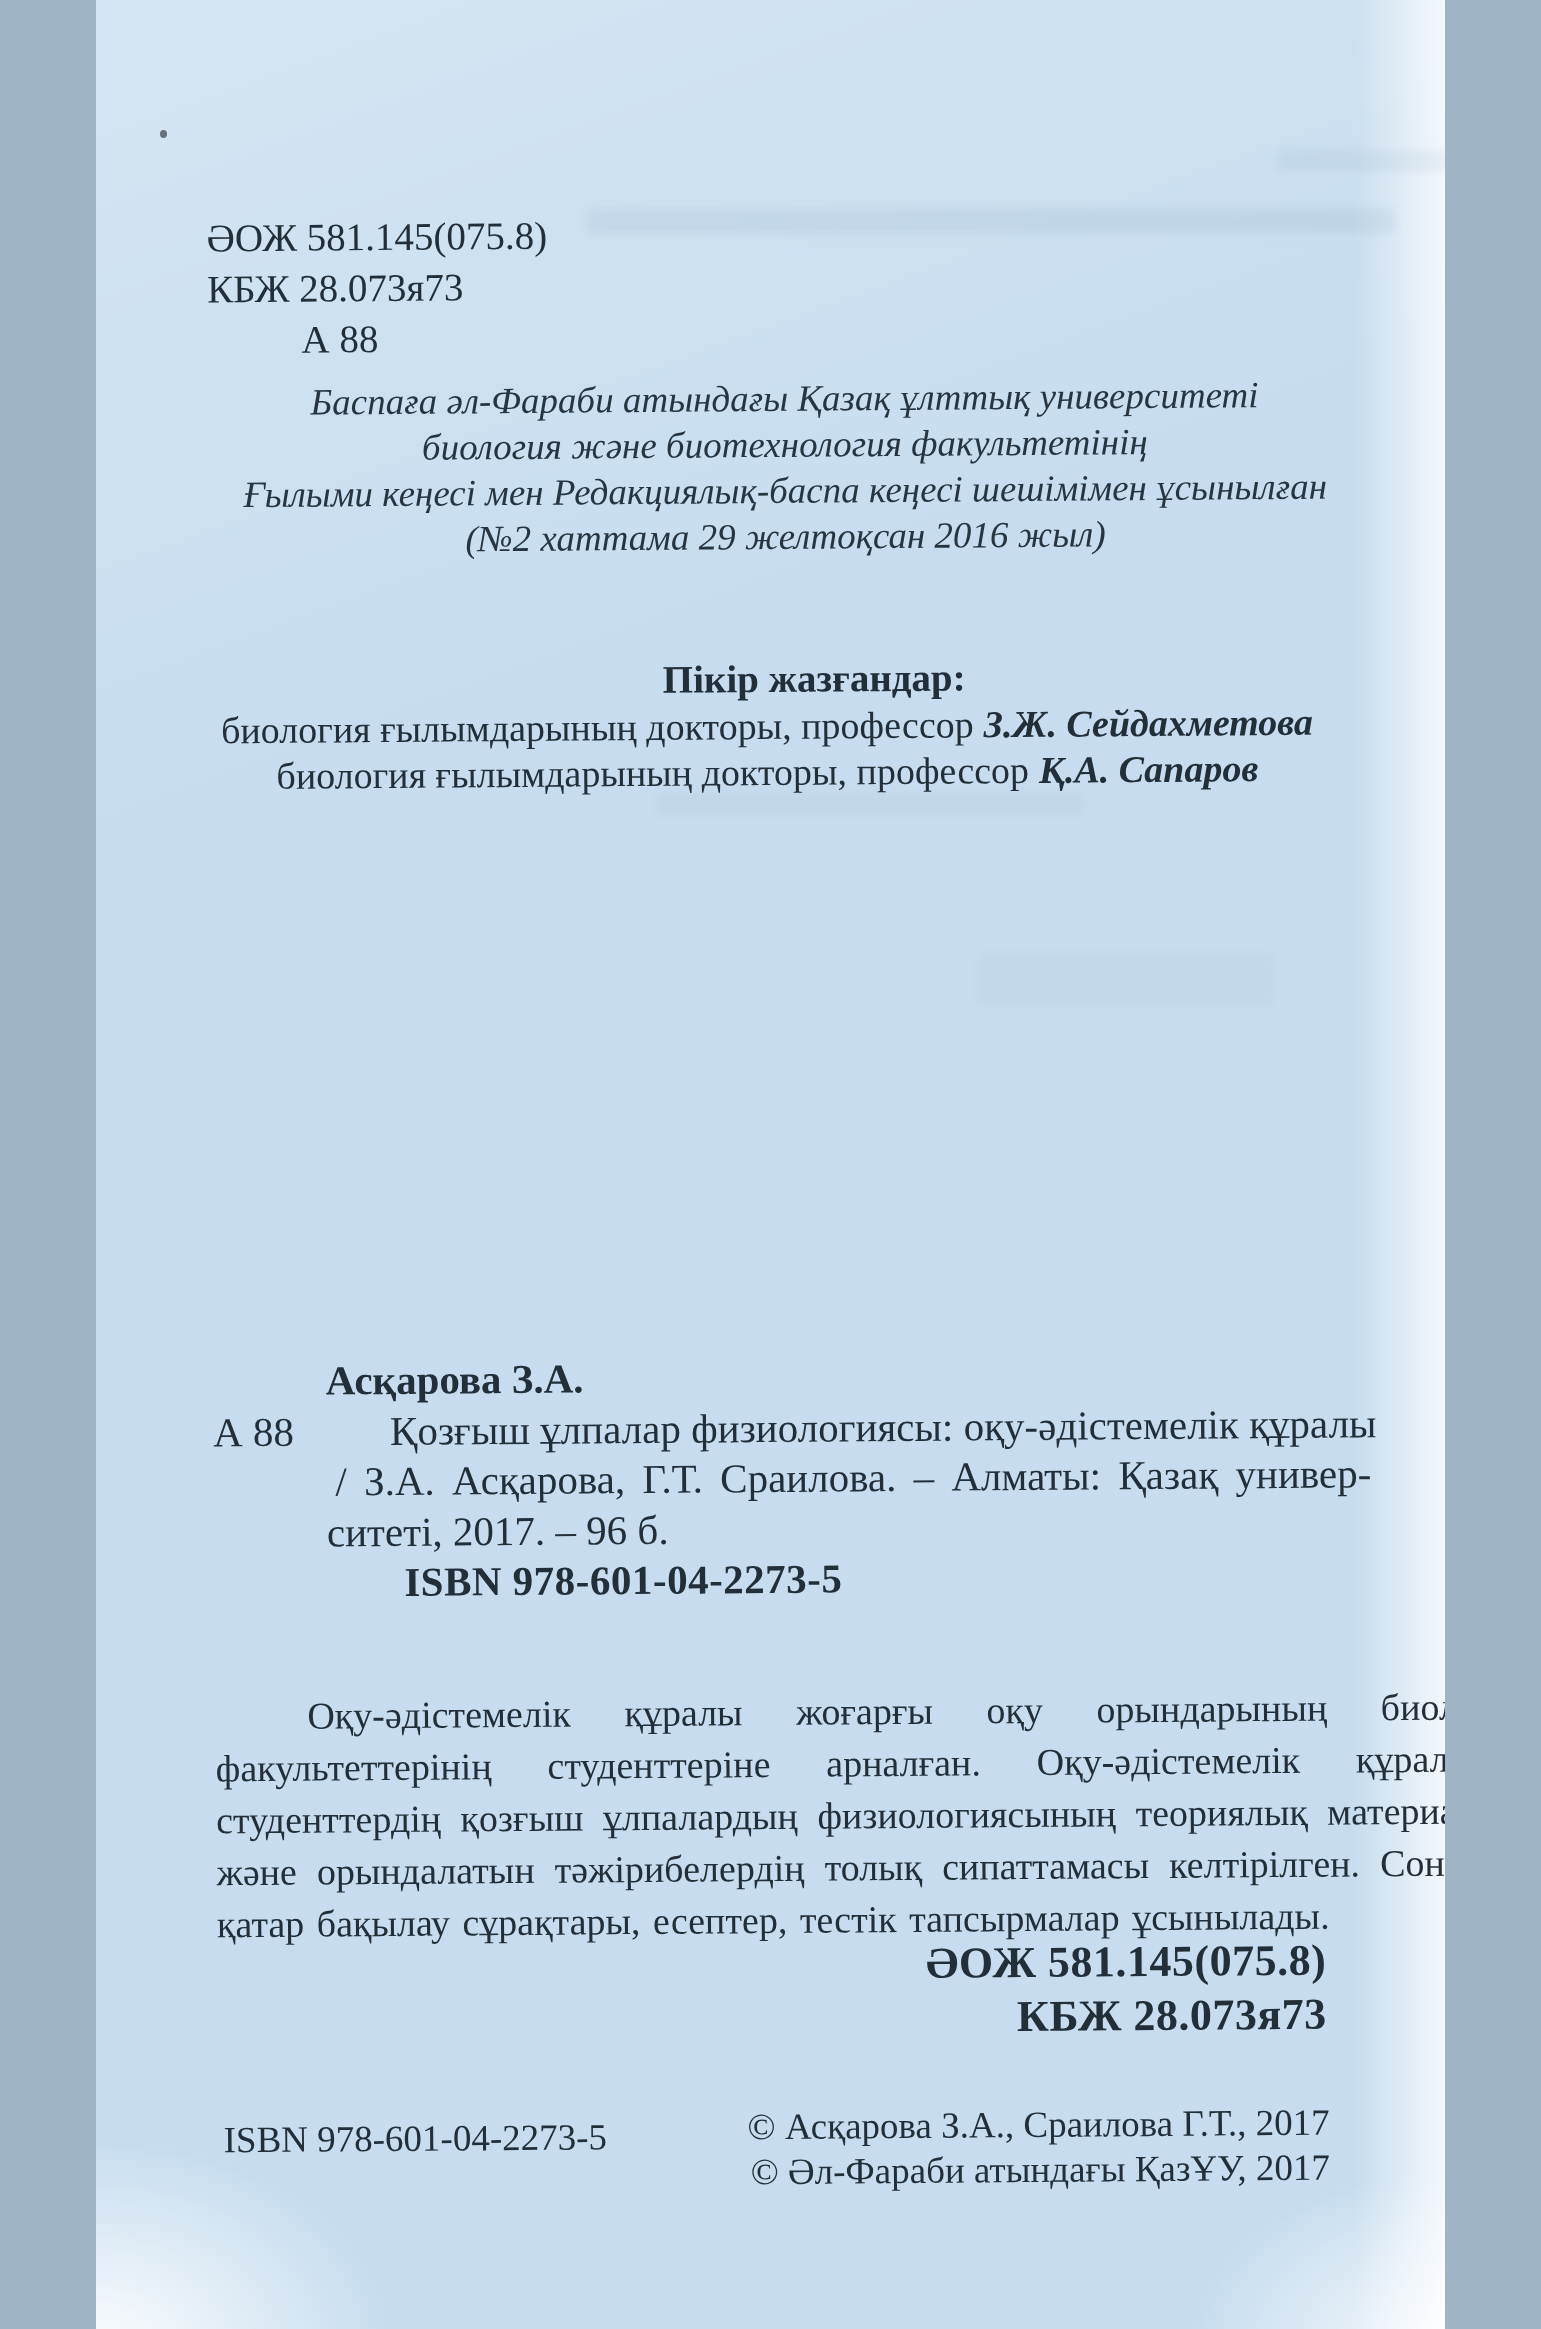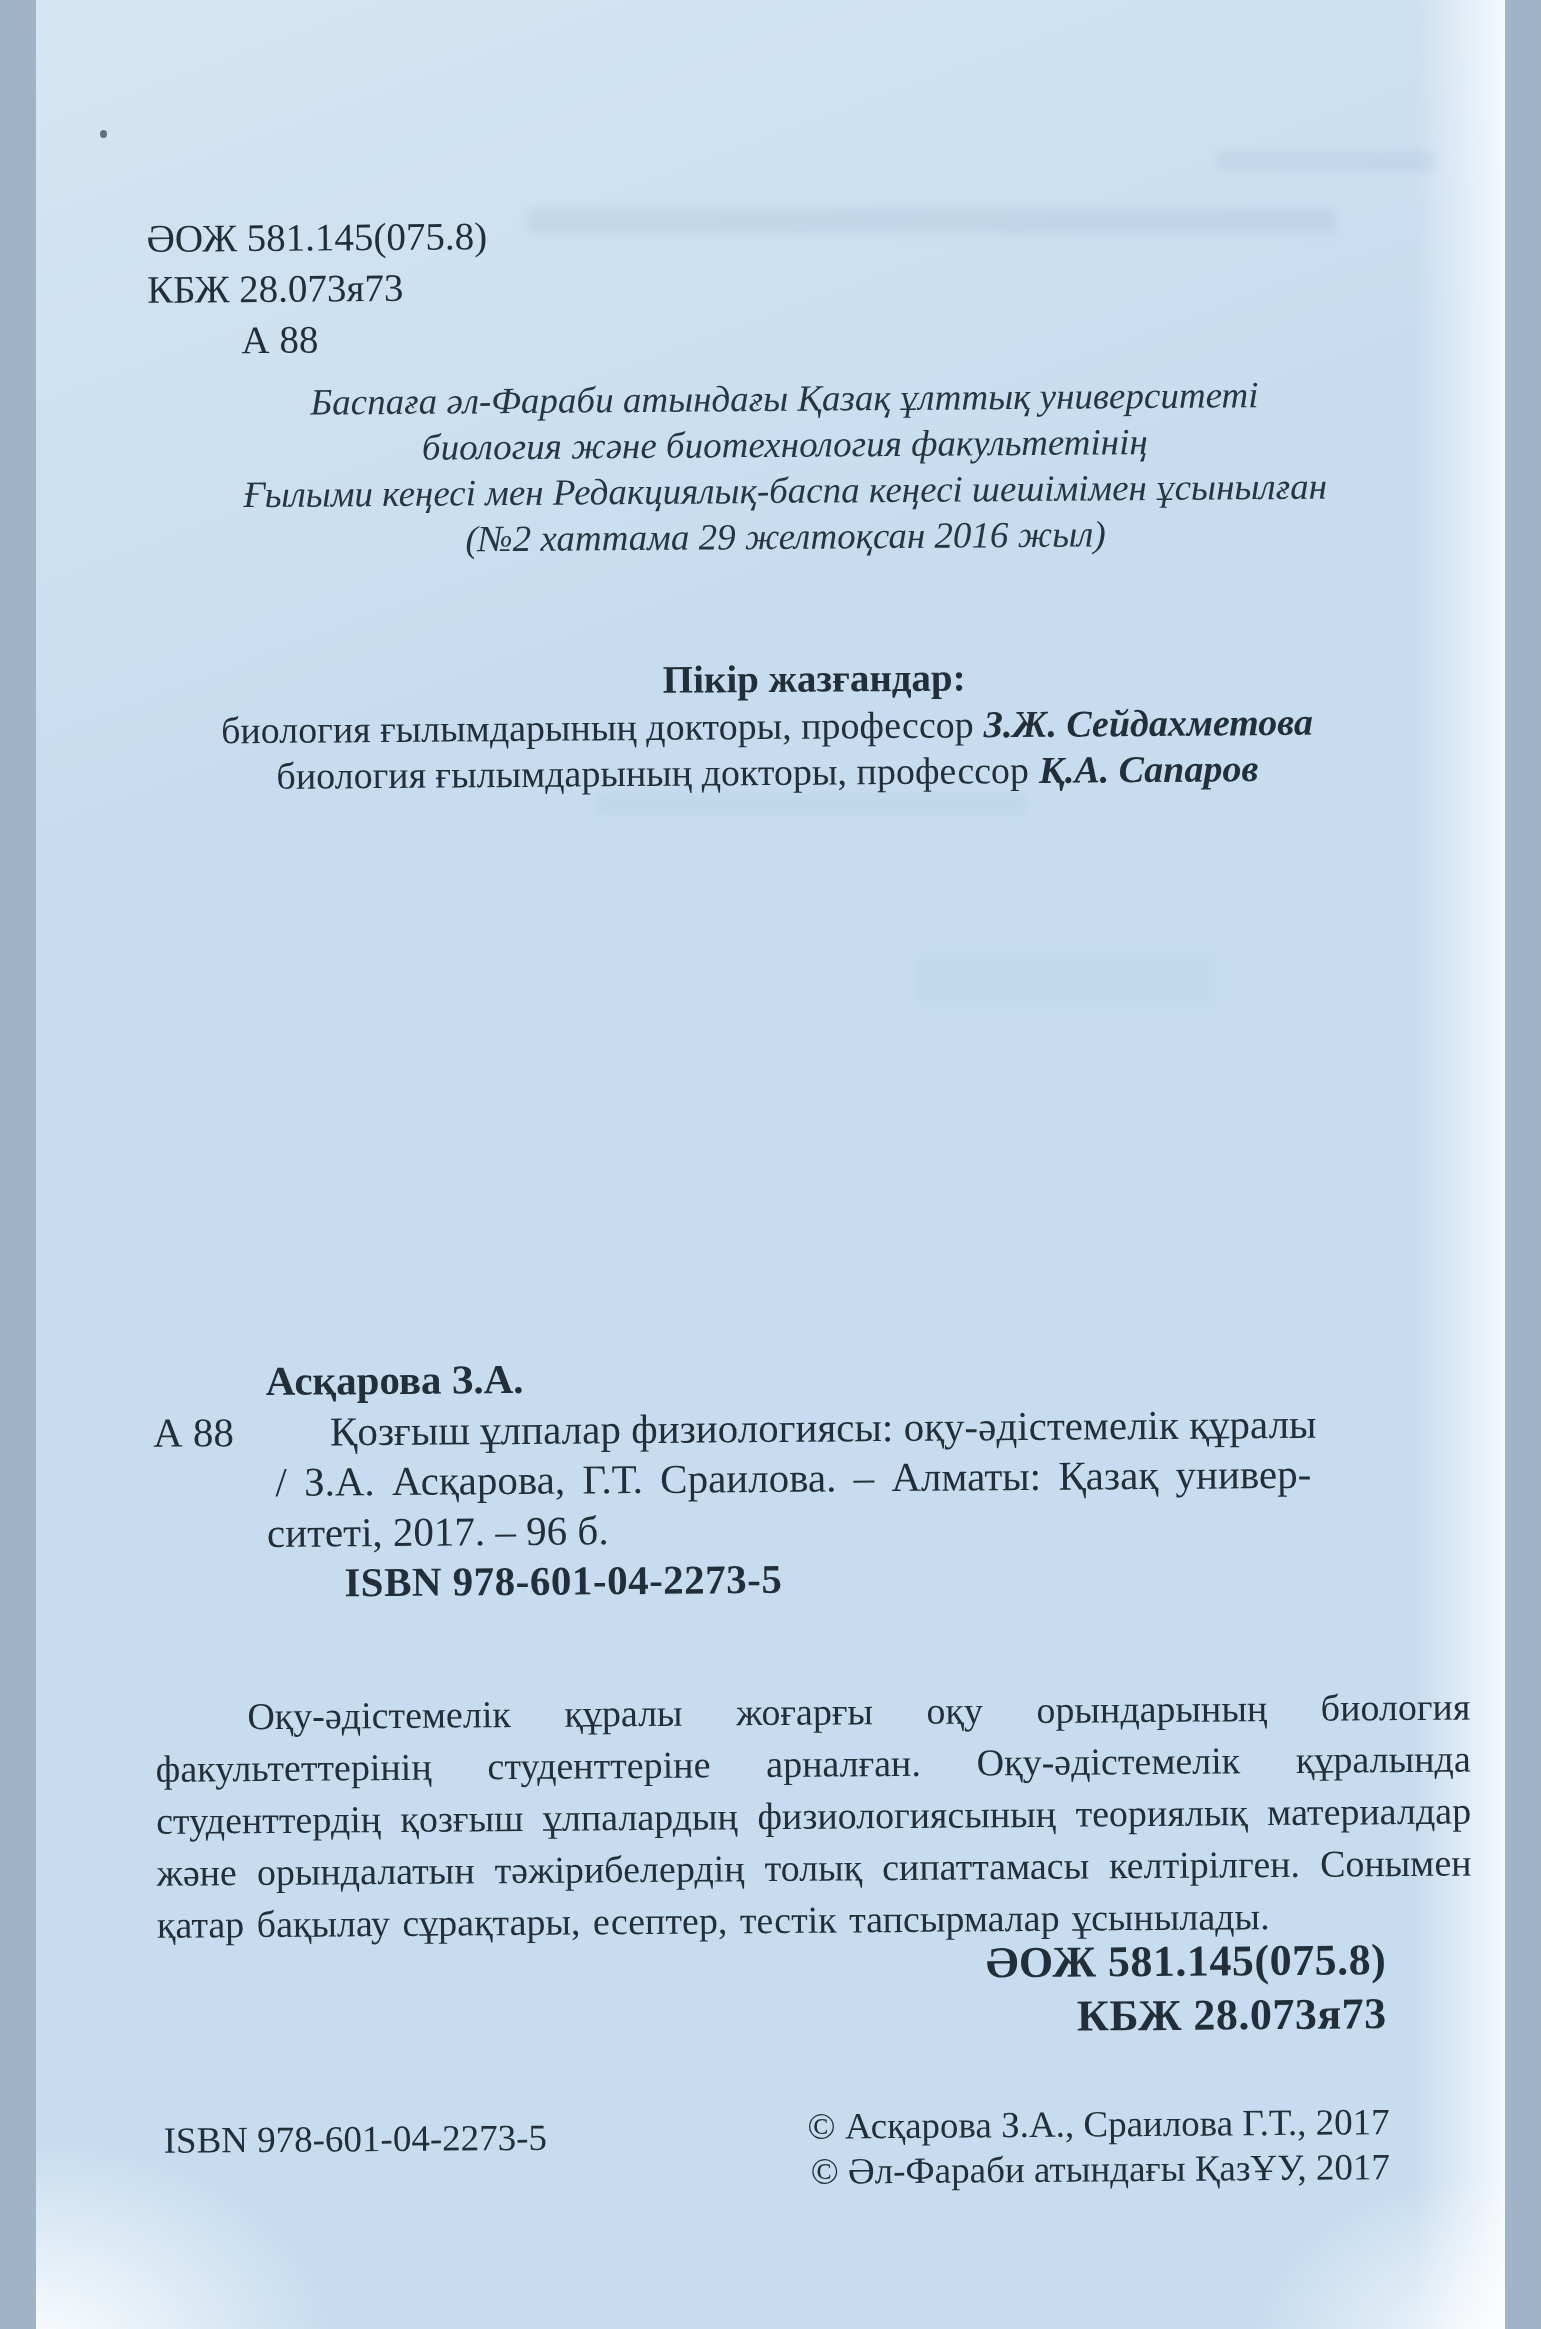--- a/index.html
+++ b/index.html
@@ -1,18 +1,18 @@
 <!DOCTYPE html>
 <html><head>
 <meta charset="utf-8">
 <style>
   html,body{margin:0;padding:0;background:#9fb4c6;}
   .page{
     position:relative;
-    width:1469px;height:2329px;
+    width:1349px;height:2329px;
     margin:0 auto;
     overflow:hidden;
     background-color:#c7ddef;
     background-image:
       radial-gradient(ellipse 420px 300px at 0% 101%, rgba(255,255,255,.95), rgba(255,255,255,0) 70%),
       radial-gradient(ellipse 380px 260px at 101% 101%, rgba(255,255,255,.9), rgba(255,255,255,0) 70%),
       linear-gradient(to left, rgba(255,255,255,.8), rgba(255,255,255,0) 90px),
       linear-gradient(160deg, rgba(255,255,255,.25), rgba(255,255,255,0) 30%);
     font-family:"Liberation Serif","DejaVu Serif",serif;
     color:#232f38;

